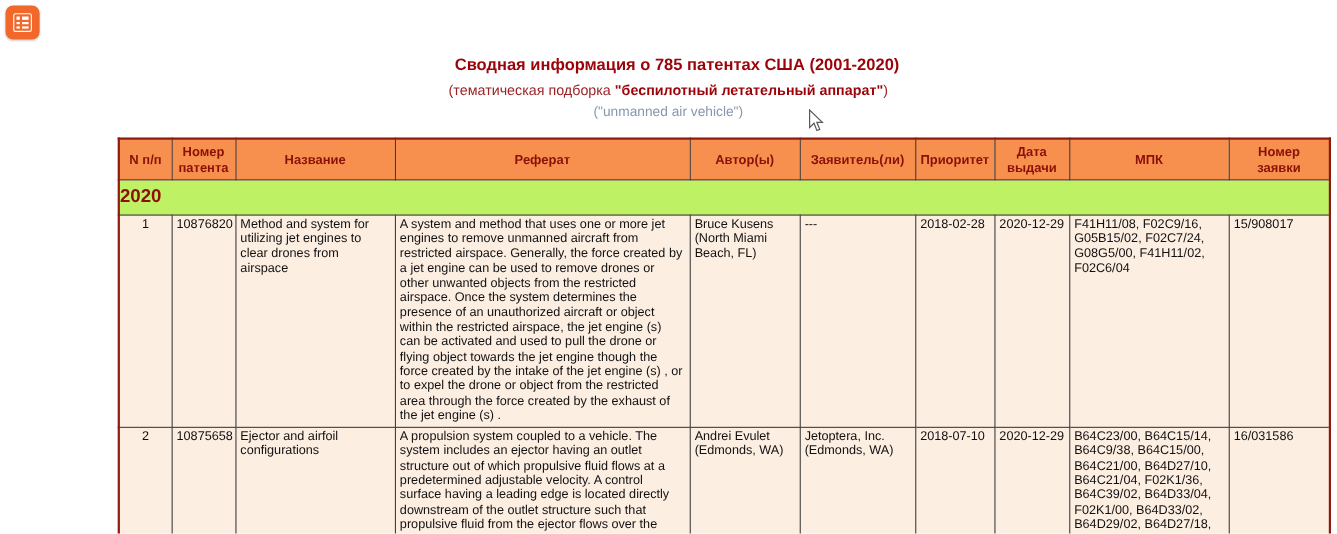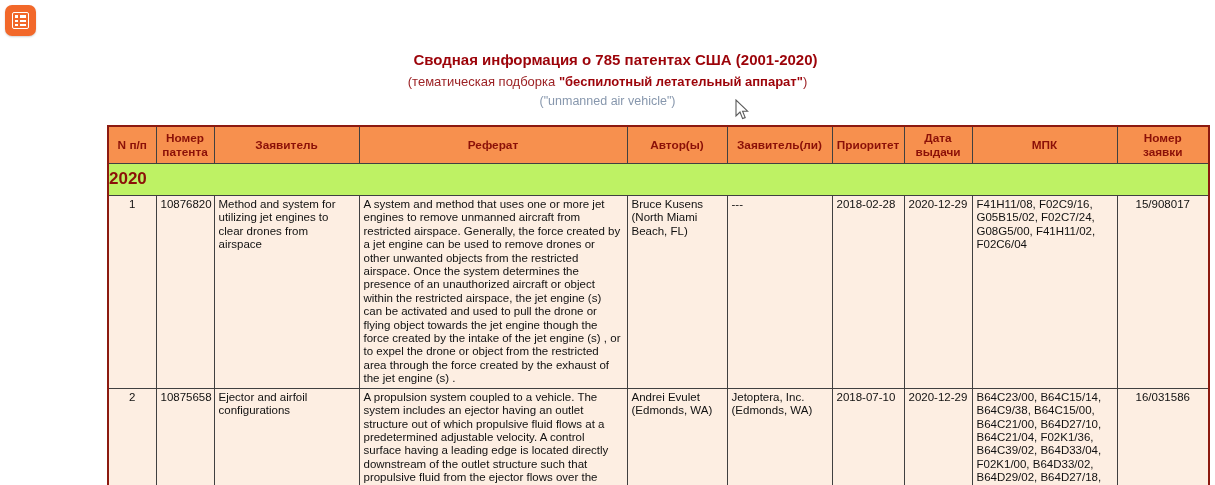--- a/index.html
+++ b/index.html
@@ -130,21 +130,21 @@
     color: #8b1008;
     font-weight: bold;
     font-size: 17px;
     text-align: left;
     padding: 5px 0 6px 0;
     line-height: 20px;
   }
   td.c-num   { text-align: center; }
   td.c-pat   { text-align: left; }
   td.c-date  { text-align: left; white-space: nowrap; }
-  td.c-app   { text-align: center; white-space: nowrap; }
+  td.c-app   { text-align: left; white-space: nowrap; }
   .cellline { display: block; }
 </style>
 </head>
 <body>
 
 <div id="app-icon">
   <div class="glyph">
     <i class="d r1"></i>
     <i class="l r1"></i>
     <i class="d r2"></i>
@@ -178,21 +178,21 @@
       <col style="width:145px">
       <col style="width:92px">
     </colgroup>
     <thead>
       <tr>
         <th>N п/п</th>
         <th>
             <span class="cellline">Номер</span>
             <span class="cellline">патента</span>
           </th>
-        <th>Заявитель</th>
+        <th>Название</th>
         <th>Реферат</th>
         <th>Автор(ы)</th>
         <th>Заявитель(ли)</th>
         <th>Приоритет</th>
         <th>
             <span class="cellline">Дата</span>
             <span class="cellline">выдачи</span>
           </th>
         <th>МПК</th>
         <th>

